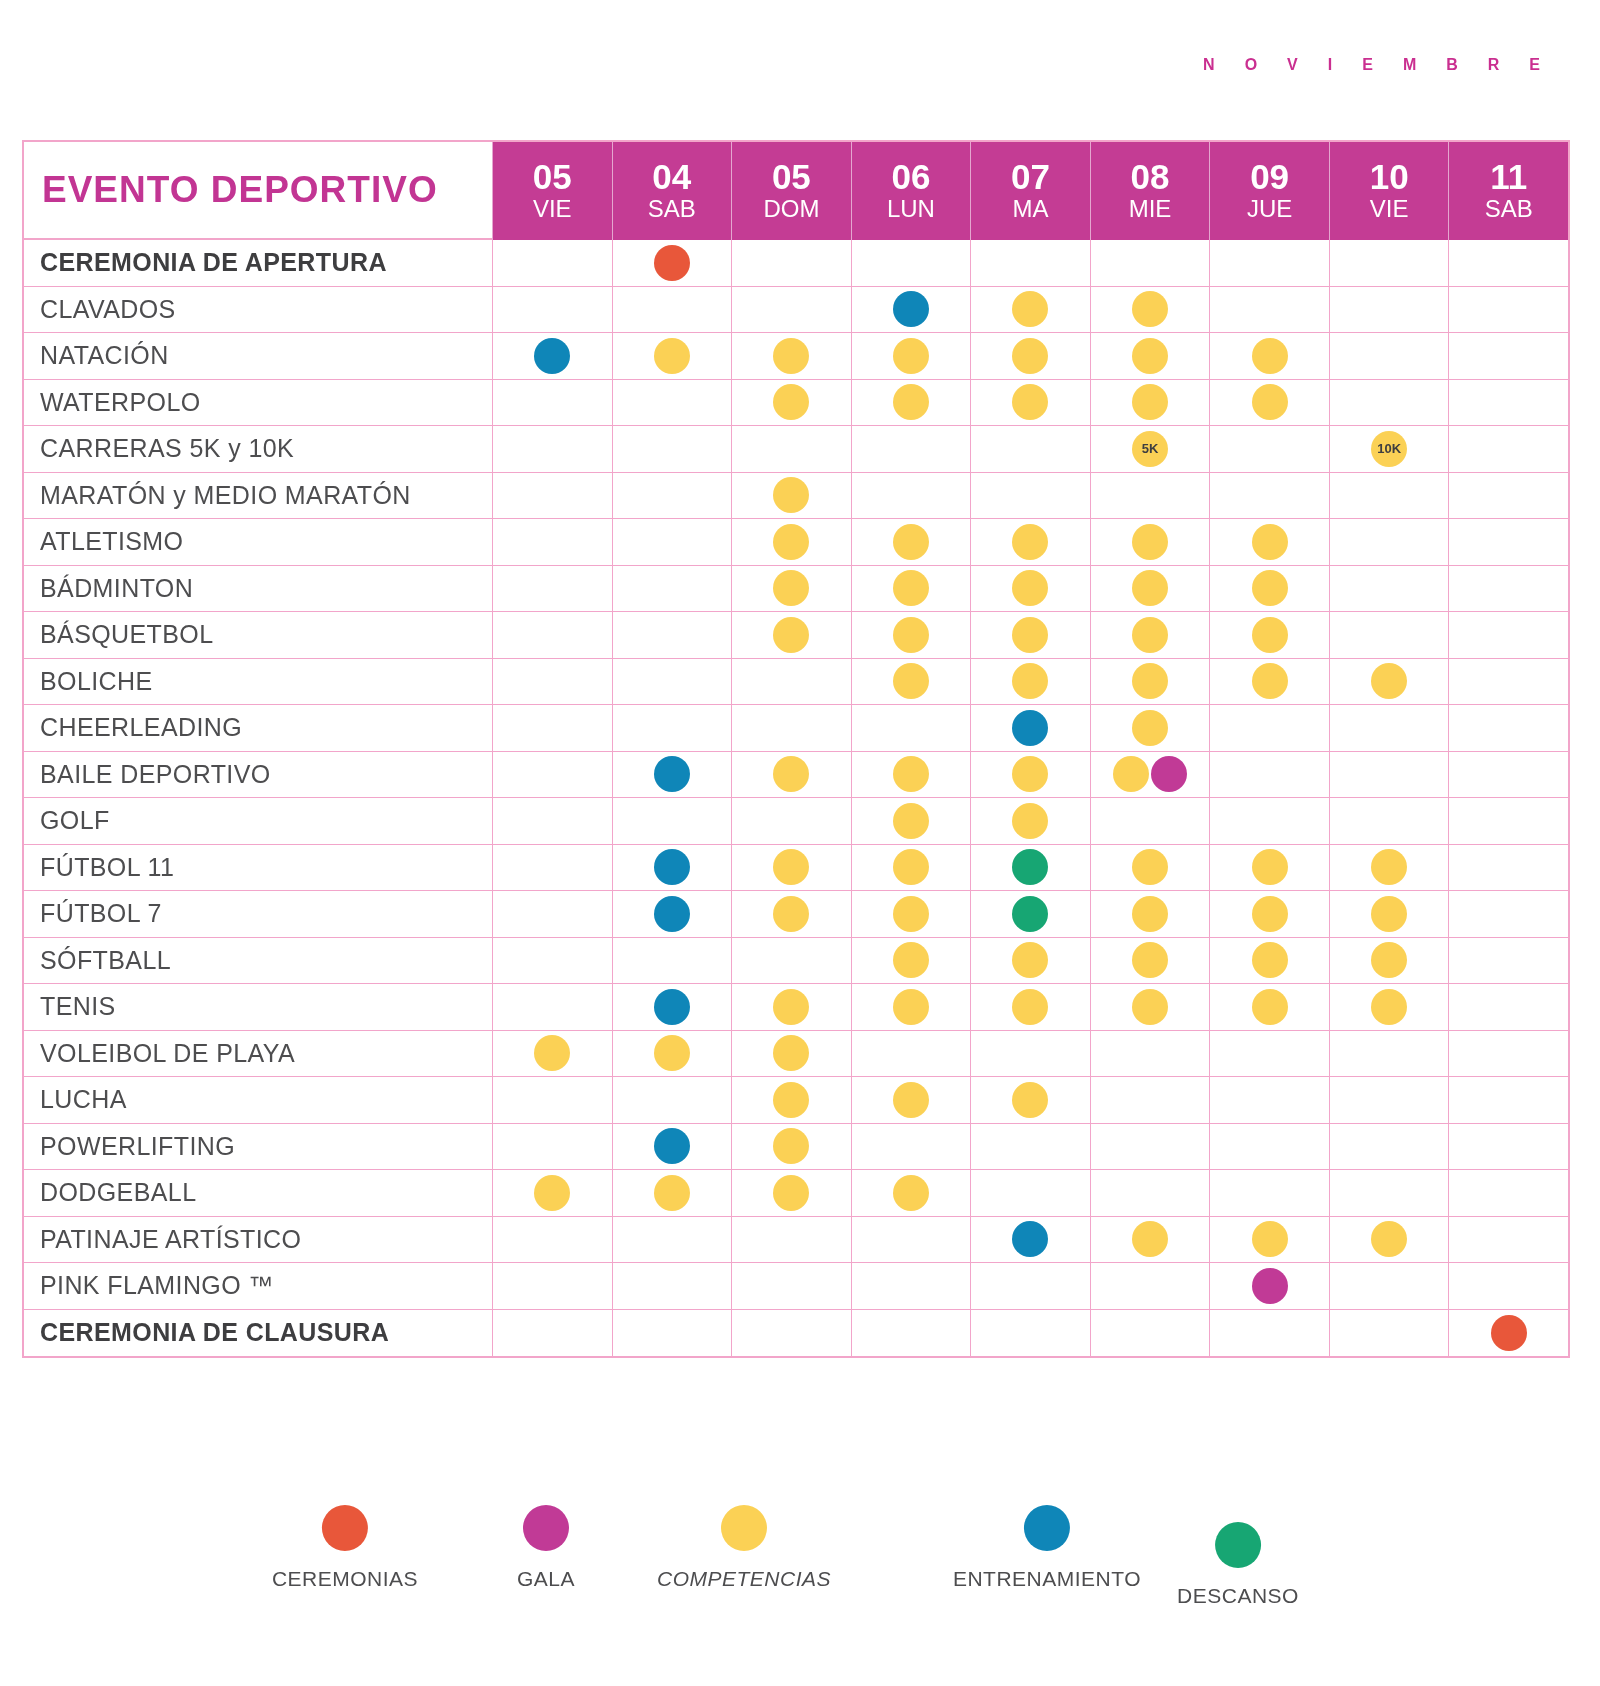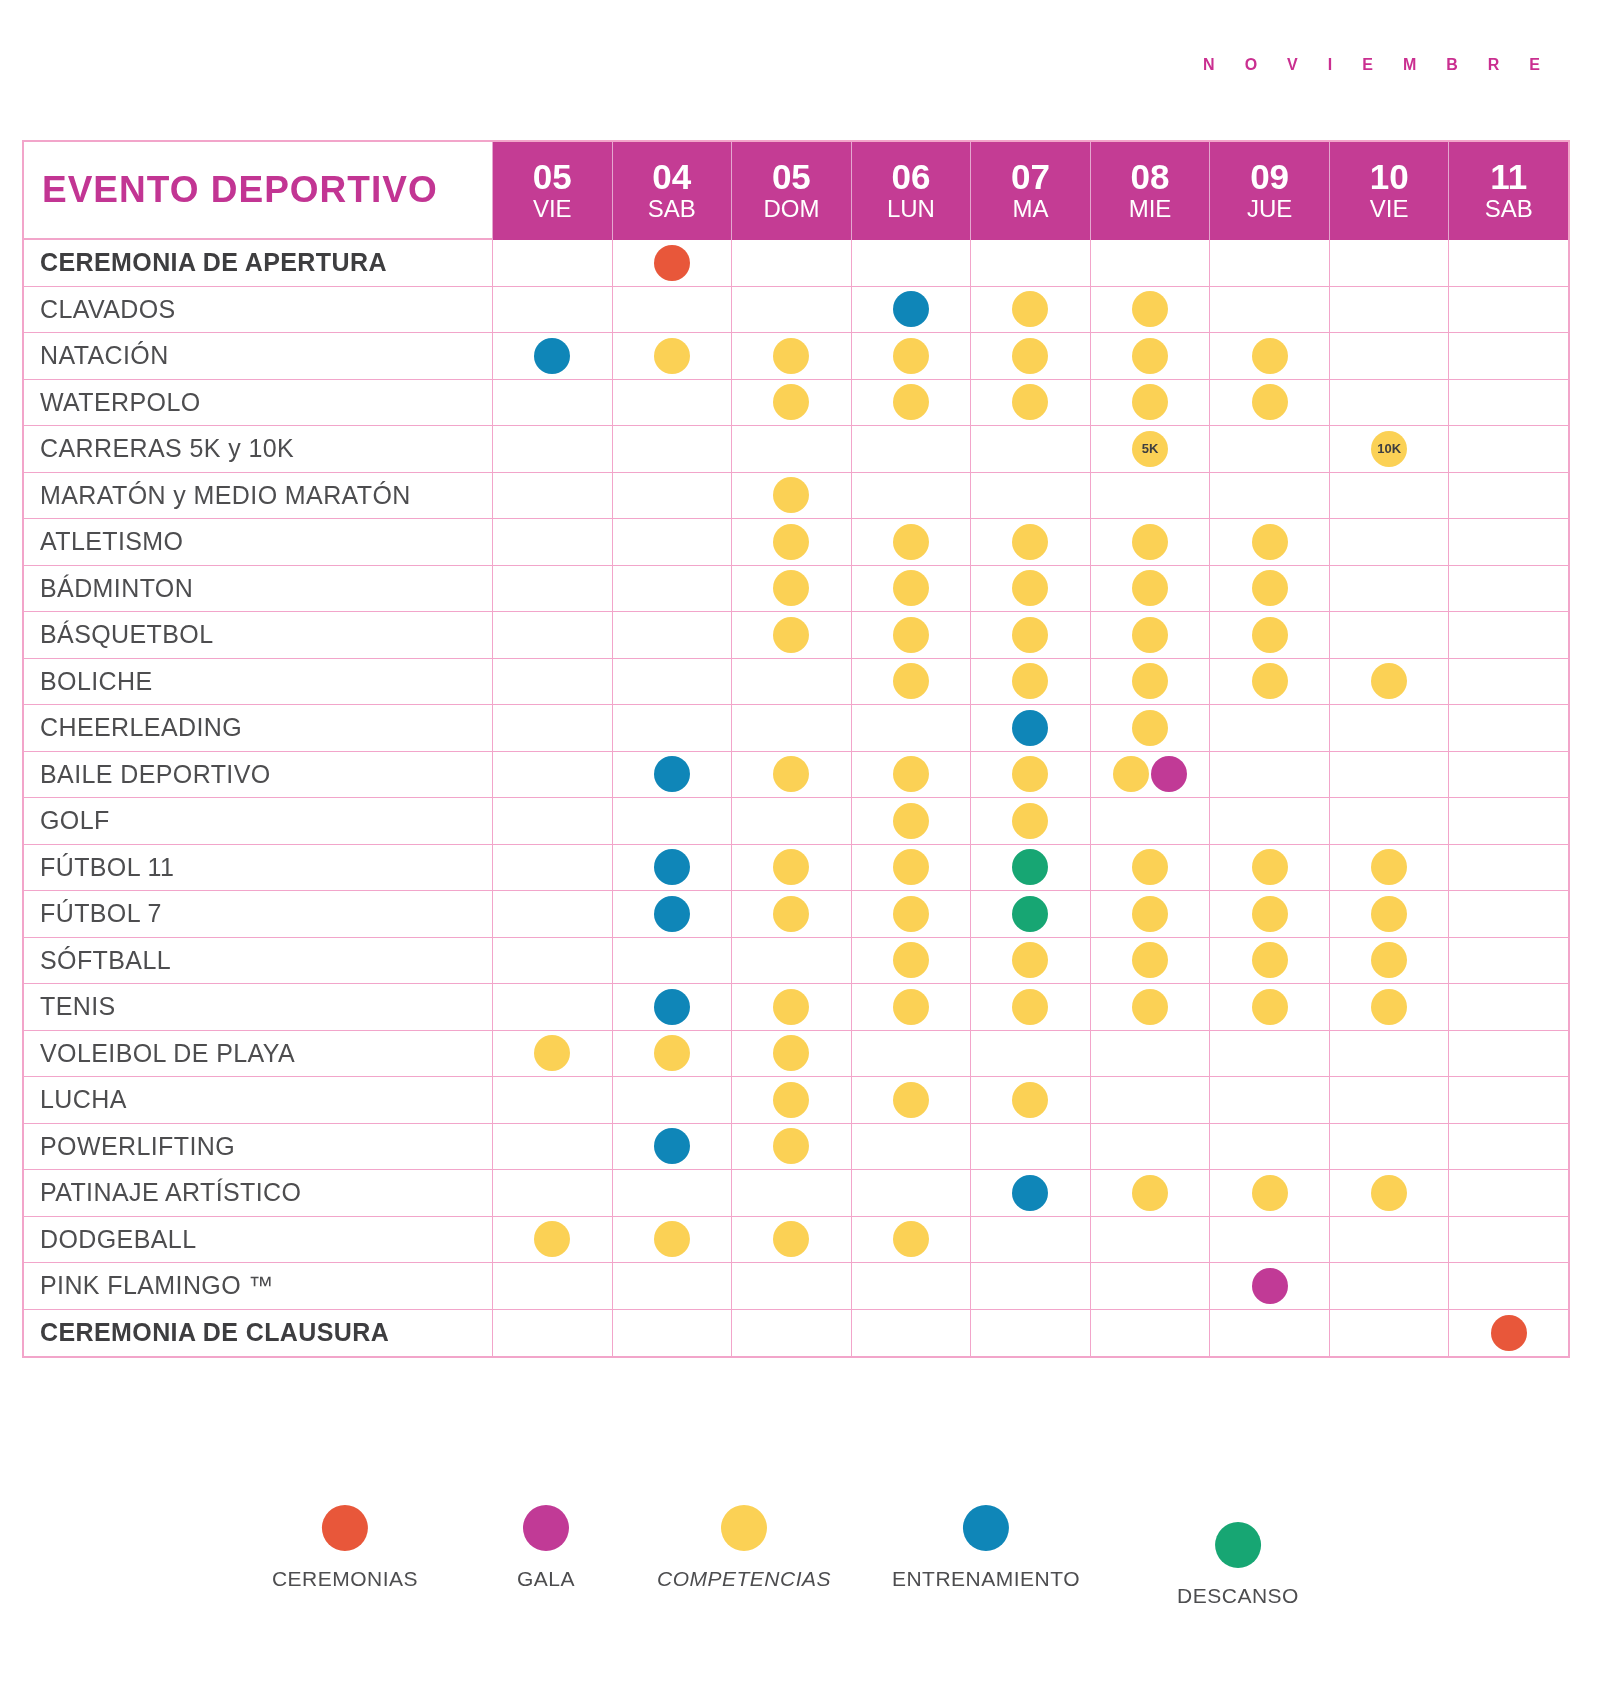--- a/index.html
+++ b/index.html
@@ -491,57 +491,57 @@
             <span class="dot" style="background: rgb(251, 209, 85);"></span>
           </div>
           <div class="cell day"></div>
           <div class="cell day"></div>
           <div class="cell day"></div>
           <div class="cell day"></div>
           <div class="cell day"></div>
           <div class="cell day"></div>
         </div>
         <div class="row">
+          <div class="cell label">DODGEBALL</div>
+          <div class="cell day">
+            <span class="dot" style="background: rgb(251, 209, 85);"></span>
+          </div>
+          <div class="cell day">
+            <span class="dot" style="background: rgb(251, 209, 85);"></span>
+          </div>
+          <div class="cell day">
+            <span class="dot" style="background: rgb(251, 209, 85);"></span>
+          </div>
+          <div class="cell day">
+            <span class="dot" style="background: rgb(251, 209, 85);"></span>
+          </div>
+          <div class="cell day"></div>
+          <div class="cell day"></div>
+          <div class="cell day"></div>
+          <div class="cell day"></div>
+          <div class="cell day"></div>
+        </div>
+        <div class="row">
           <div class="cell label">PATINAJE ARTÍSTICO</div>
           <div class="cell day"></div>
           <div class="cell day"></div>
           <div class="cell day"></div>
           <div class="cell day"></div>
           <div class="cell day">
             <span class="dot" style="background: rgb(15, 134, 184);"></span>
           </div>
           <div class="cell day">
             <span class="dot" style="background: rgb(251, 209, 85);"></span>
           </div>
           <div class="cell day">
             <span class="dot" style="background: rgb(251, 209, 85);"></span>
           </div>
           <div class="cell day">
             <span class="dot" style="background: rgb(251, 209, 85);"></span>
           </div>
-          <div class="cell day"></div>
-        </div>
-        <div class="row">
-          <div class="cell label">DODGEBALL</div>
-          <div class="cell day">
-            <span class="dot" style="background: rgb(251, 209, 85);"></span>
-          </div>
-          <div class="cell day">
-            <span class="dot" style="background: rgb(251, 209, 85);"></span>
-          </div>
-          <div class="cell day">
-            <span class="dot" style="background: rgb(251, 209, 85);"></span>
-          </div>
-          <div class="cell day">
-            <span class="dot" style="background: rgb(251, 209, 85);"></span>
-          </div>
-          <div class="cell day"></div>
-          <div class="cell day"></div>
-          <div class="cell day"></div>
-          <div class="cell day"></div>
           <div class="cell day"></div>
         </div>
         <div class="row">
           <div class="cell label">PINK FLAMINGO ™</div>
           <div class="cell day"></div>
           <div class="cell day"></div>
           <div class="cell day"></div>
           <div class="cell day"></div>
           <div class="cell day"></div>
           <div class="cell day"></div>
@@ -575,21 +575,21 @@
         <span class="lg-label">CEREMONIAS</span>
       </div>
       <div class="lg-item" style="left: 546px; top: 0px;">
         <span class="lg-dot" style="background: rgb(193, 58, 150);"></span>
         <span class="lg-label">GALA</span>
       </div>
       <div class="lg-item" style="left: 744px; top: 0px; font-style: italic;">
         <span class="lg-dot" style="background: rgb(251, 209, 85);"></span>
         <span class="lg-label">COMPETENCIAS</span>
       </div>
-      <div class="lg-item" style="left: 986px; top: 0px;">
+      <div class="lg-item" style="left: 1047px; top: 0px;">
         <span class="lg-dot" style="background: rgb(15, 134, 184);"></span>
         <span class="lg-label">ENTRENAMIENTO</span>
       </div>
       <div class="lg-item" style="left: 1238px; top: 17px;">
         <span class="lg-dot" style="background: rgb(23, 166, 115);"></span>
         <span class="lg-label">DESCANSO</span>
       </div>
     </div>
 
 </div>

